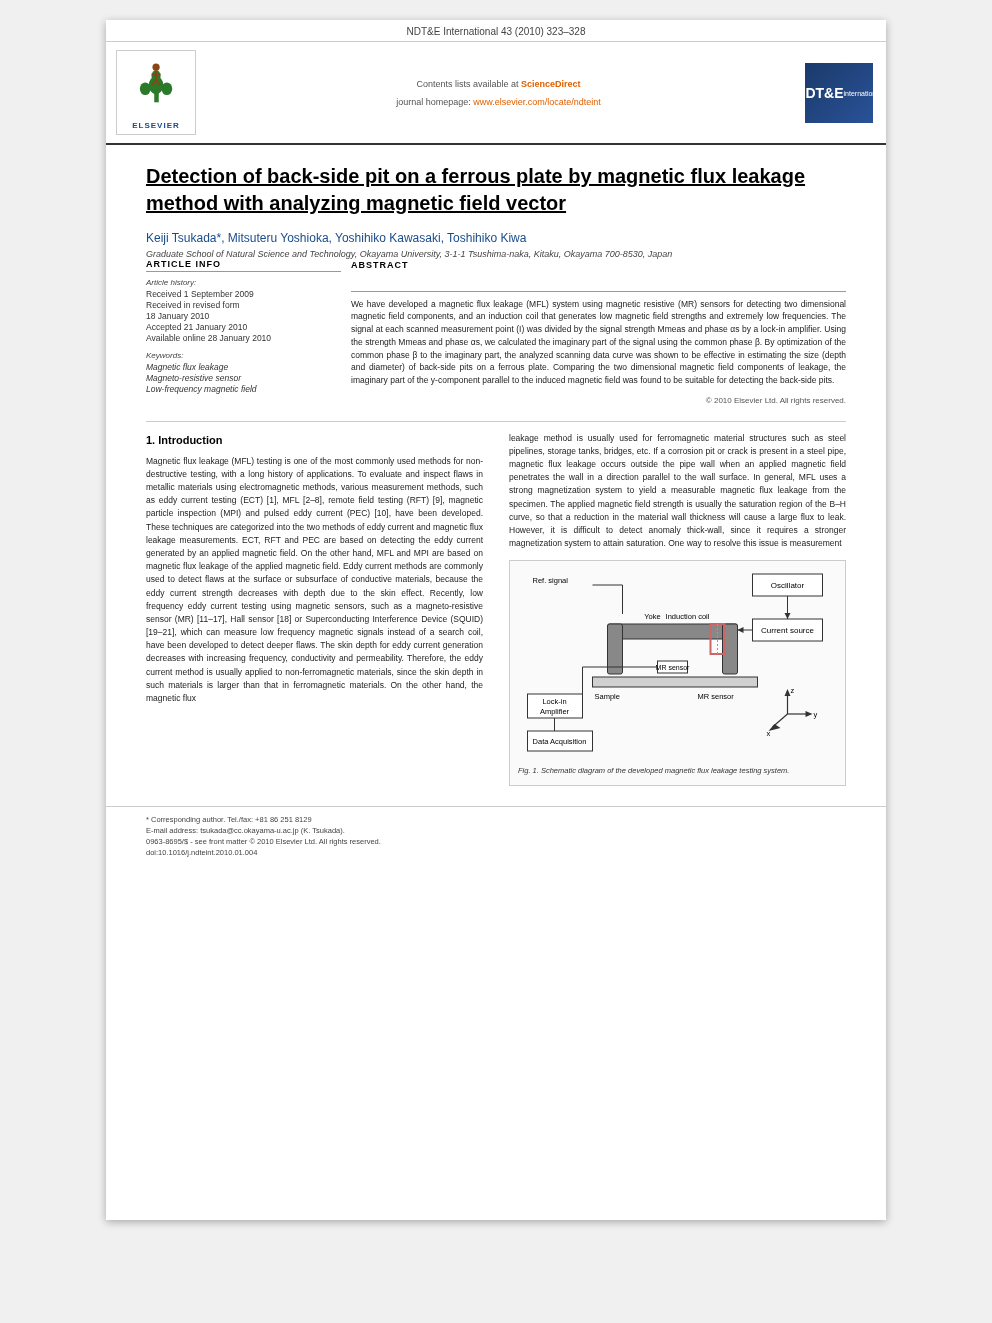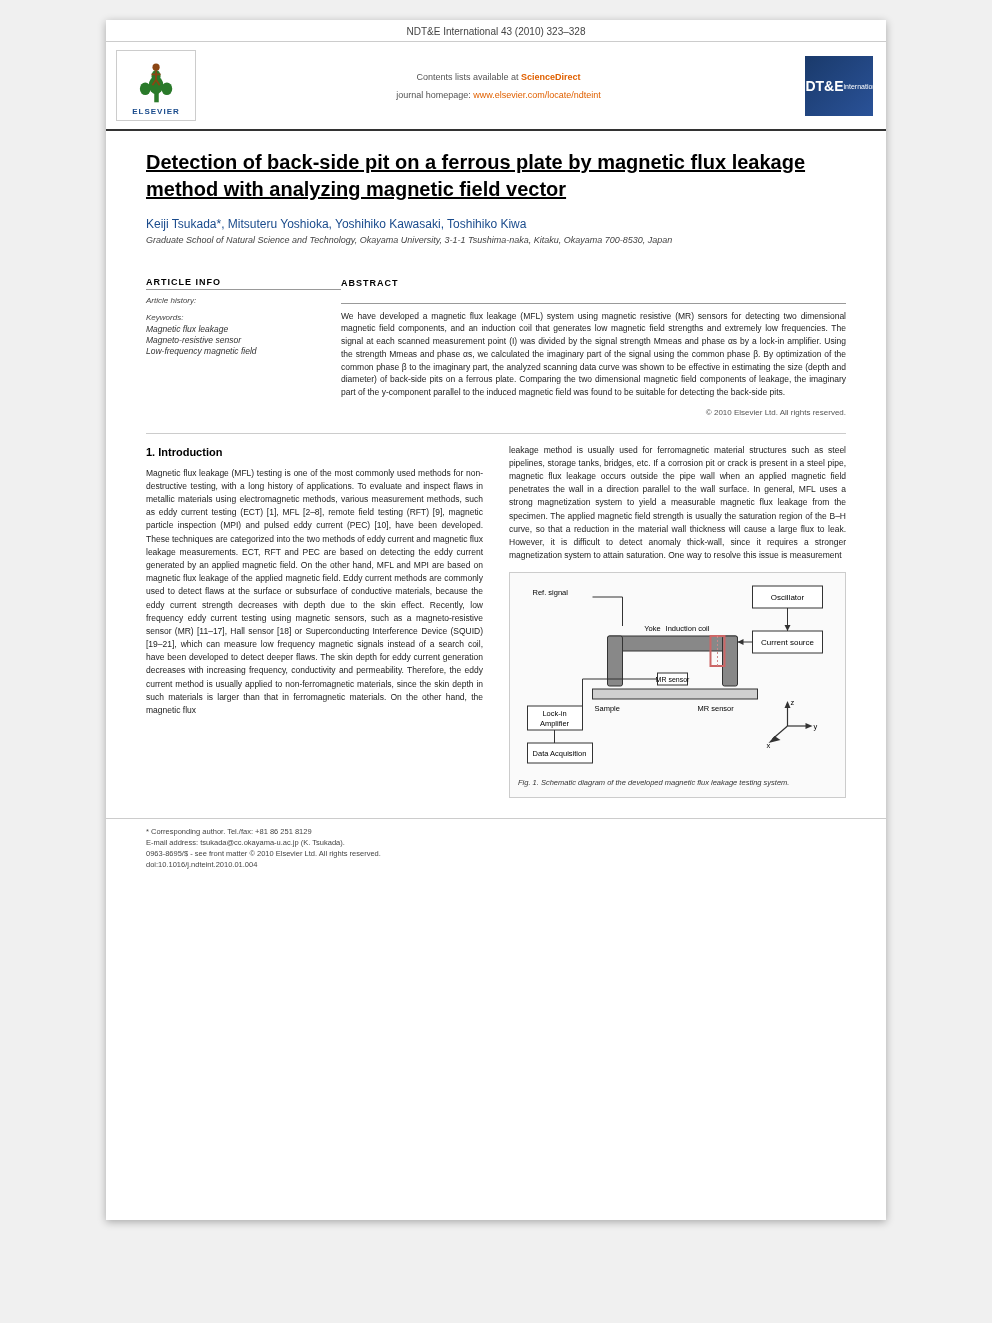--- a/index.html
+++ b/index.html
@@ -53,21 +53,21 @@
     }
     .tree-svg {
       width: 55px;
       height: 45px;
     }
     .elsevier-text {
       font-size: 8px;
       font-family: Arial, sans-serif;
       color: #1a4b8c;
       font-weight: bold;
-      margin-top: 2px;
+      margin-top: 16px;
       letter-spacing: 1px;
     }
     .journal-center {
       flex: 1;
       text-align: right;
       display: flex;
       flex-direction: column;
       justify-content: center;
       align-items: center;
     }
@@ -145,27 +145,27 @@
     .authors {
       font-size: 12px;
       color: #1a4b8c;
       margin-bottom: 4px;
       font-family: Arial, sans-serif;
     }
     .affiliation {
       font-size: 9px;
       font-style: italic;
       color: #444;
-      margin-bottom: 32px;
+      margin-bottom: 0;
       font-family: Arial, sans-serif;
     }
 
     .two-col {
       display: flex;
-      gap: 0;
+      gap: 10px;
       margin-bottom: 14px;
     }
     .article-info {
       width: 195px;
       flex-shrink: 0;
       font-size: 8.5px;
       font-family: Arial, sans-serif;
     }
     .article-info h3 {
       font-size: 9px;
@@ -201,21 +201,21 @@
       font-size: 8.5px;
       font-family: Arial, sans-serif;
       line-height: 1.5;
     }
     .abstract h3 {
       font-size: 9px;
       text-transform: uppercase;
       letter-spacing: 1px;
       font-weight: bold;
       border-bottom: 1px solid #999;
-      padding-bottom: 12px;
+      padding-bottom: 18px;
       margin-bottom: 6px;
       color: #000;
     }
     .abstract p {
       color: #222;
       text-align: justify;
     }
     .copyright-line {
       text-align: right;
       font-size: 8px;
@@ -345,20 +345,27 @@
     <div class="authors">Keiji Tsukada*, Mitsuteru Yoshioka, Yoshihiko Kawasaki, Toshihiko Kiwa</div>
 
     <div class="affiliation">Graduate School of Natural Science and Technology, Okayama University, 3-1-1 Tsushima-naka, Kitaku, Okayama 700-8530, Japan</div>
 
     <div class="two-col">
 
       <div class="article-info">
         <h3>ARTICLE INFO</h3>
         <div class="info-section">
           <div class="info-label">Article history:</div>
+          <div class="info-dates">
+            <div>Received 1 September 2009</div>
+            <div>Received in revised form</div>
+            <div>18 January 2010</div>
+            <div>Accepted 21 January 2010</div>
+            <div>Available online 28 January 2010</div>
+          </div>
         </div>
         <div class="info-section">
           <div class="info-label">Keywords:</div>
           <div class="keywords-list">
             <div>Magnetic flux leakage</div>
             <div>Magneto-resistive sensor</div>
             <div>Low-frequency magnetic field</div>
           </div>
         </div>
       </div>

